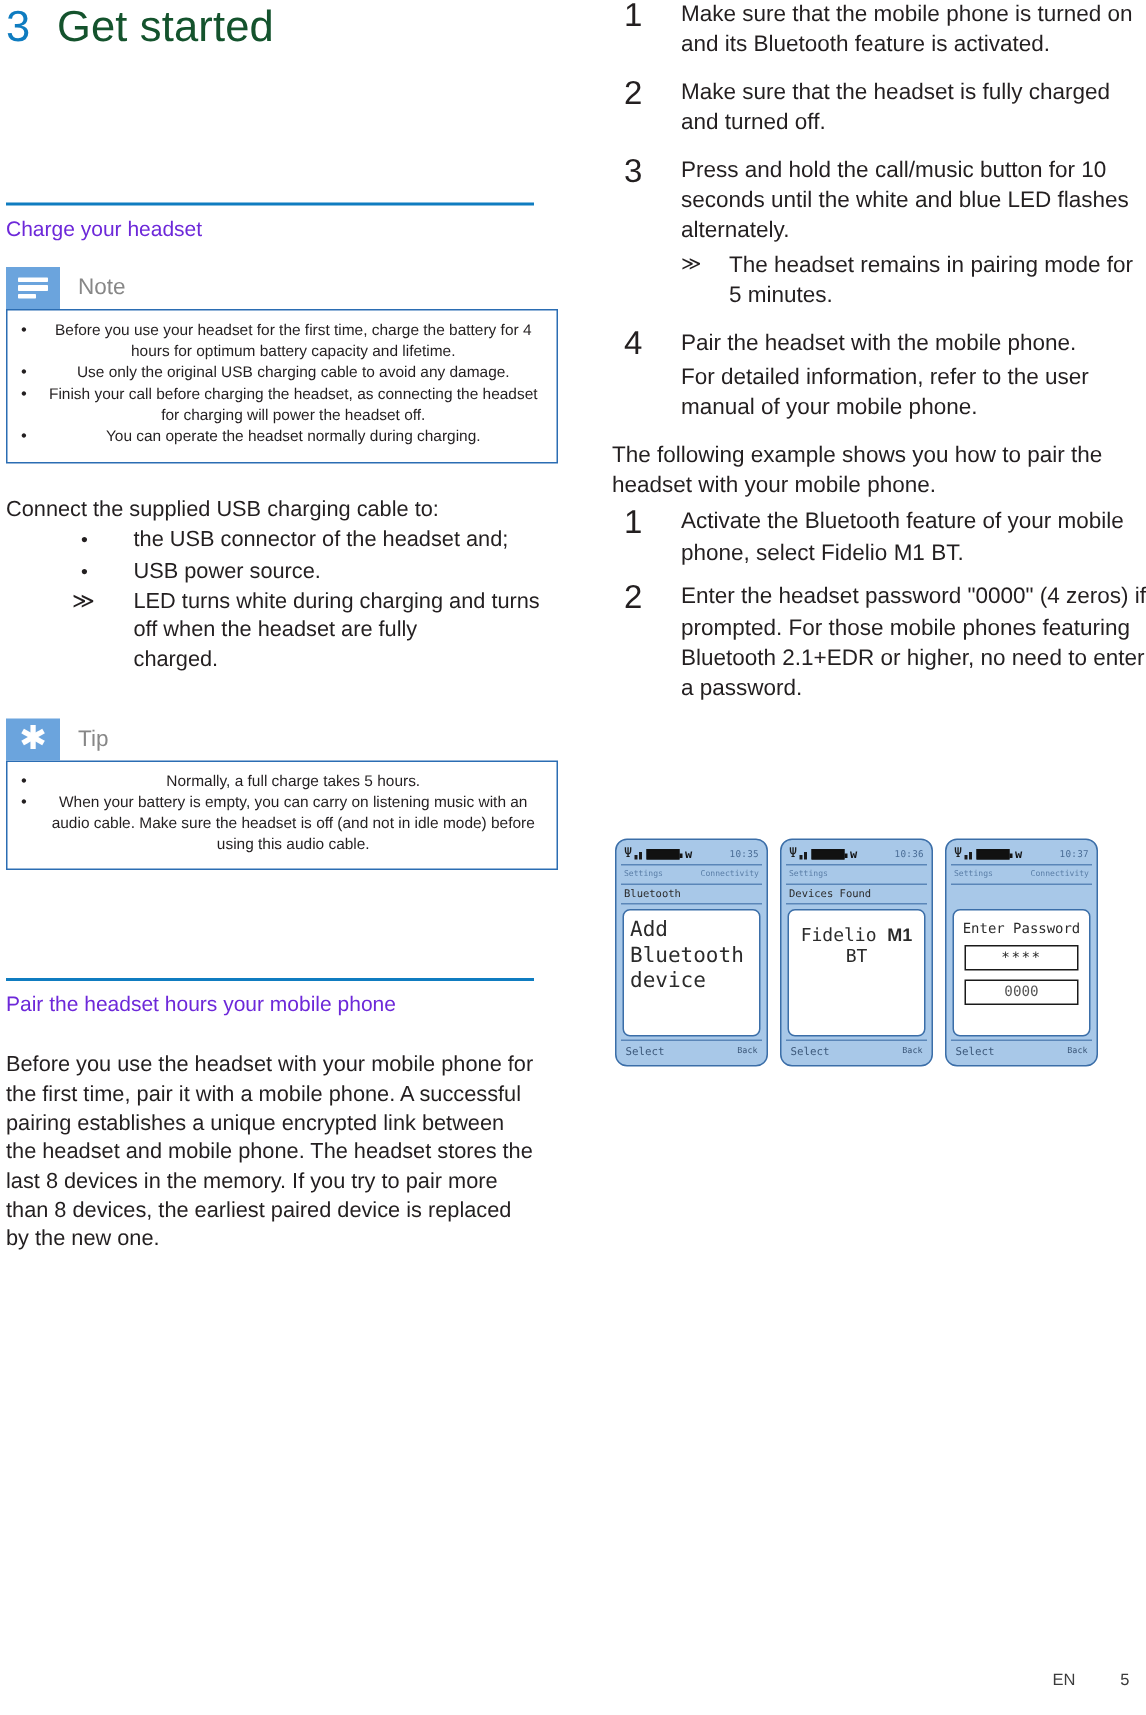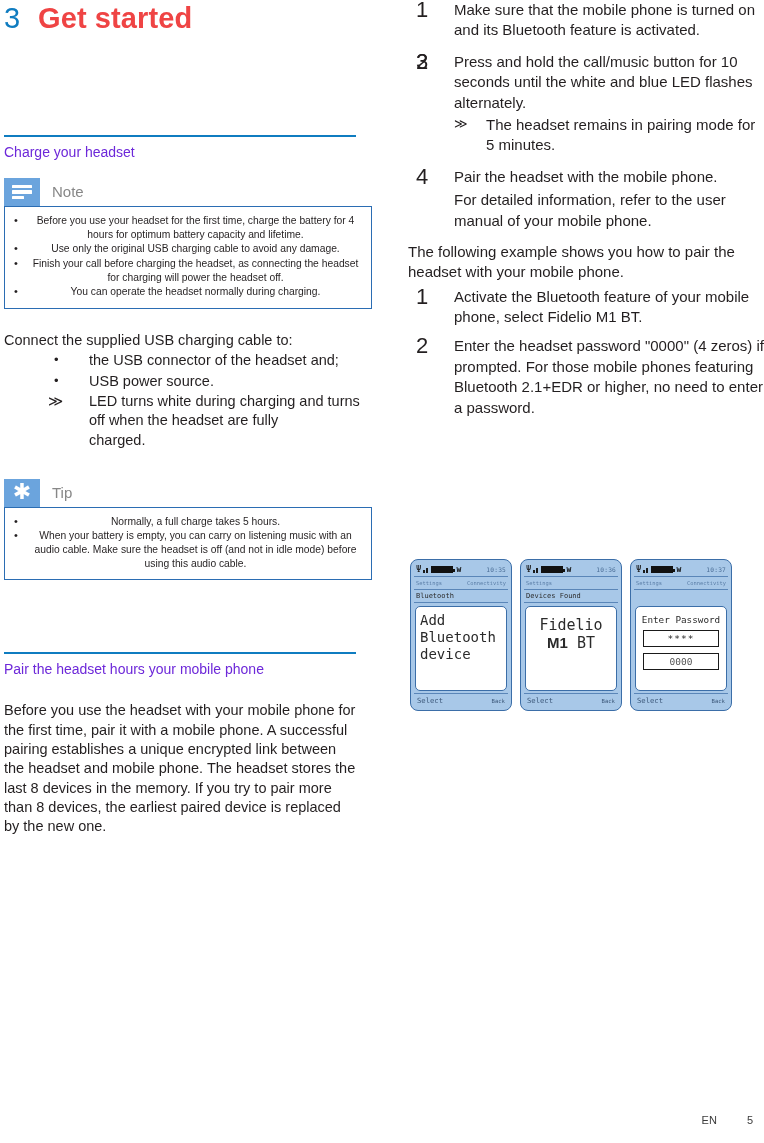--- a/index.html
+++ b/index.html
@@ -15,21 +15,21 @@
   .col-left  { position: absolute; left: 4px;   top: 0; width: 356px; }
   .col-right { position: absolute; left: 408px; top: 0; width: 356px; }
 
   
   .chapter { display: flex; align-items: baseline; margin-top: 2px; }
   .chapter-num {
     color: #0f7cc0; font-size: 29px; font-weight: 400;
     letter-spacing: .3px; width: 34px;
   }
   .chapter-title {
-    color: #ef4444; font-size: 29px; font-weight: 700; letter-spacing: .1px;
+    color: #14532d; font-size: 29px; font-weight: 400; letter-spacing: .1px;
   }
 
   
   .rule { border-top: 2.5px solid #0f7cc0; width: 352px; }
   .section-h { color: #6d28d9; font-size: 14px; font-weight: 400; line-height: 1.28; }
   .sec-charge { margin-top: 7px; }
   .sec-pair   { margin-top: 7px; }
 
   
   .callout { width: 368px; }
@@ -135,21 +135,21 @@
     height: 13px; display: flex; align-items: center; padding-left: 2px;
     font-size: 7px; color: #2b2b2b; border-bottom: 1px solid #5a86b8;
   }
   .ph-spacer { height: 13px; border-bottom: 1px solid transparent; }
   .ph-screen {
     flex: 1; margin: 3px 1px 0 1px; background: #fff;
     border: 1px solid #3b6ea8; border-radius: 5px;
     padding: 5px 4px; overflow: hidden;
   }
   .ph-screen .line { font-size: 14px; color: #2b2b2b; line-height: 1.22; }
-  .ph-dev { font-size: 15px; color: #2b2b2b; text-align: center; margin-top: 4px; }
+  .ph-dev { font-size: 12px; color: #2b2b2b; text-align: center; margin-top: 4px; }
   .ph-dev b { font-family: "Liberation Sans", sans-serif; font-weight: 700; }
   .ph-pwd-title { font-size: 9.3px; color: #2b2b2b; text-align: center; margin: 2px 0 5px; }
   .ph-field {
     border: 1.2px solid #1a1a1a; height: 17px; margin: 0 3px 6px;
     display: flex; align-items: center; justify-content: center;
     font-size: 9.5px; color: #555;
   }
   .ph-field.stars { letter-spacing: 1px; color: #222; }
   .ph-soft {
     height: 14px; display: flex; align-items: center; justify-content: space-between;
@@ -250,20 +250,21 @@
 
     <ul class="steps">
 
       <li class="step">
         <span class="step-num">1</span>
         <div class="step-text">Make sure that the mobile phone is turned on and its Bluetooth feature is activated.</div>
       </li>
 
       <li class="step">
         <span class="step-num">2</span>
+        <div class="step-text">Make sure that the headset is fully charged and turned off.</div>
       </li>
 
       <li class="step">
         <span class="step-num">3</span>
         <div class="step-text">Press and hold the call/music button for 10 seconds until the white and blue LED flashes alternately.</div>
         <div class="step-sub">
           <span class="arrows">≫</span>
           <span>The headset remains in pairing mode for 5 minutes.</span>
         </div>
       </li>

